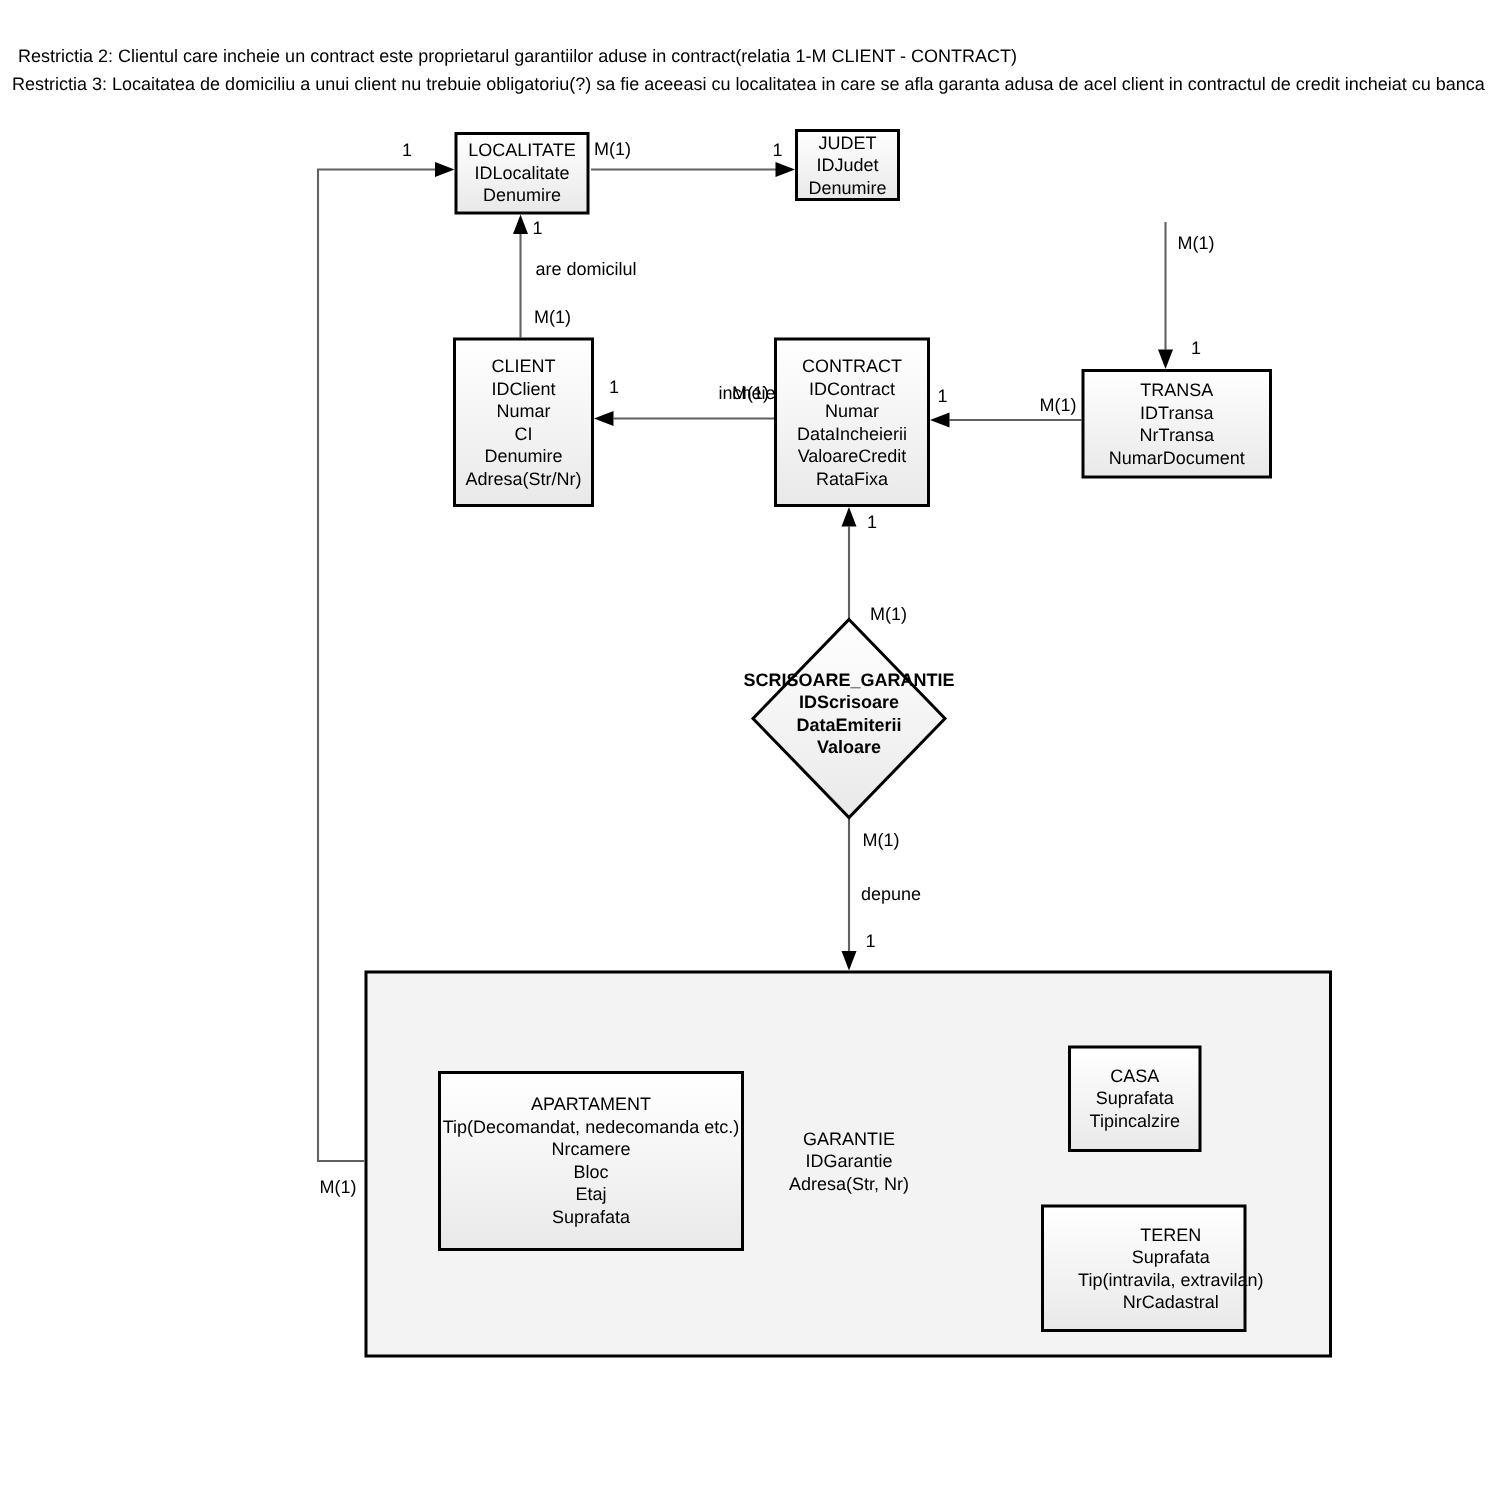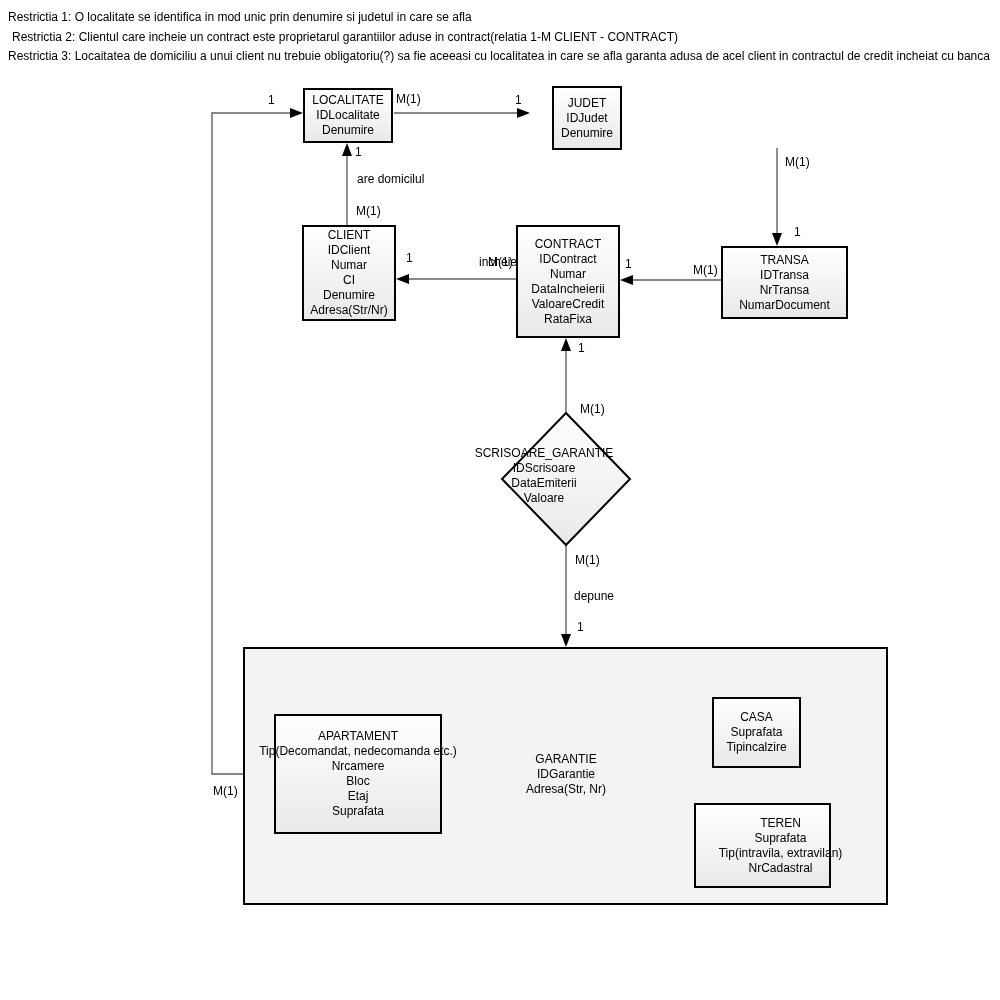--- a/index.html
+++ b/index.html
@@ -32,21 +32,20 @@
   svg.wires { position:absolute; left:0; top:0; pointer-events:none; }
   .wire { stroke:#616161; stroke-width:1.4; fill:none; }
   .ahead { fill:#000; stroke:none; }
   .diamond-shape { stroke:#000; stroke-width:2; }
 </style>
 </head>
 <body>
 
 <div id="canvas">
 
-  <div class="restriction" style="left:8px;  top:10px;">Restrictia 1: O localitate se identifica in mod unic prin denumire si judetul in care se afla</div>
   <div class="restriction" style="left:12px; top:30px;">Restrictia 2: Clientul care incheie un contract este proprietarul garantiilor aduse in contract(relatia 1-M CLIENT - CONTRACT)</div>
   <div class="restriction" style="left:8px;  top:49px;">Restrictia 3: Locaitatea de domiciliu a unui client nu trebuie obligatoriu(?) sa fie aceeasi cu localitatea in care se afla garanta adusa de acel client in contractul de credit incheiat cu banca</div>
 
   <div class="group-box" style="left:243px; top:647px; width:645px; height:258px;"></div>
 
   <svg class="wires" width="1000" height="1000" viewBox="0 0 1000 1000">
     <defs>
       <linearGradient id="shapeGrad" x1="0" y1="0" x2="0" y2="1">
         <stop offset="0" stop-color="#ffffff"></stop>
         <stop offset="1" stop-color="#e9e9e9"></stop>
@@ -79,28 +78,28 @@
 
     <polygon class="diamond-shape" points="566,413 630,479 566,545 502,479" fill="url(#shapeGrad)"></polygon>
   </svg>
 
   <div class="entity" style="left:303px; top:88px; width:90px; height:55px;">
     <div>LOCALITATE</div>
     <div>IDLocalitate</div>
     <div>Denumire</div>
   </div>
 
-  <div class="entity" style="left:552px; top:86px; width:70px; height:64px;">
+  <div class="entity" style="left:530px; top:86px; width:70px; height:48px;">
     <div>JUDET</div>
     <div>IDJudet</div>
     <div>Denumire</div>
   </div>
 
 
-  <div class="entity" style="left:302px; top:225px; width:94px; height:96px;align-items:center;">
+  <div class="entity" style="left:302px; top:225px; width:94px; height:113px;align-items:center;">
     <div>CLIENT</div>
     <div>IDClient</div>
     <div>Numar</div>
     <div>CI</div>
     <div>Denumire</div>
     <div>Adresa(Str/Nr)</div>
   </div>
 
   <div class="entity" style="left:516px; top:225px; width:104px; height:113px;">
     <div>CONTRACT</div>
@@ -111,34 +110,34 @@
     <div>RataFixa</div>
   </div>
 
   <div class="entity" style="left:721px; top:246px; width:127px; height:73px;">
     <div>TRANSA</div>
     <div>IDTransa</div>
     <div>NrTransa</div>
     <div>NumarDocument</div>
   </div>
 
-  <div class="free-text" style="left:464px; top:446px; width:160px;">
+  <div class="free-text" style="left:486px; top:446px; width:160px;font-weight:bold;">
     <div>SCRISOARE_GARANTIE</div>
     <div>IDScrisoare</div>
     <div>DataEmiterii</div>
     <div>Valoare</div>
   </div>
 
   <div class="free-text" style="left:486px; top:752px; width:160px;">
     <div>GARANTIE</div>
     <div>IDGarantie</div>
     <div>Adresa(Str, Nr)</div>
   </div>
 
-  <div class="entity" style="left:274px; top:714px; width:168px; height:120px;">
+  <div class="entity" style="left:292px; top:714px; width:204px; height:120px;">
     <div>APARTAMENT</div>
     <div>Tip(Decomandat, nedecomanda etc.)</div>
     <div>Nrcamere</div>
     <div>Bloc</div>
     <div>Etaj</div>
     <div>Suprafata</div>
   </div>
 
   <div class="entity" style="left:712px; top:697px; width:89px; height:71px;">
     <div>CASA</div>

